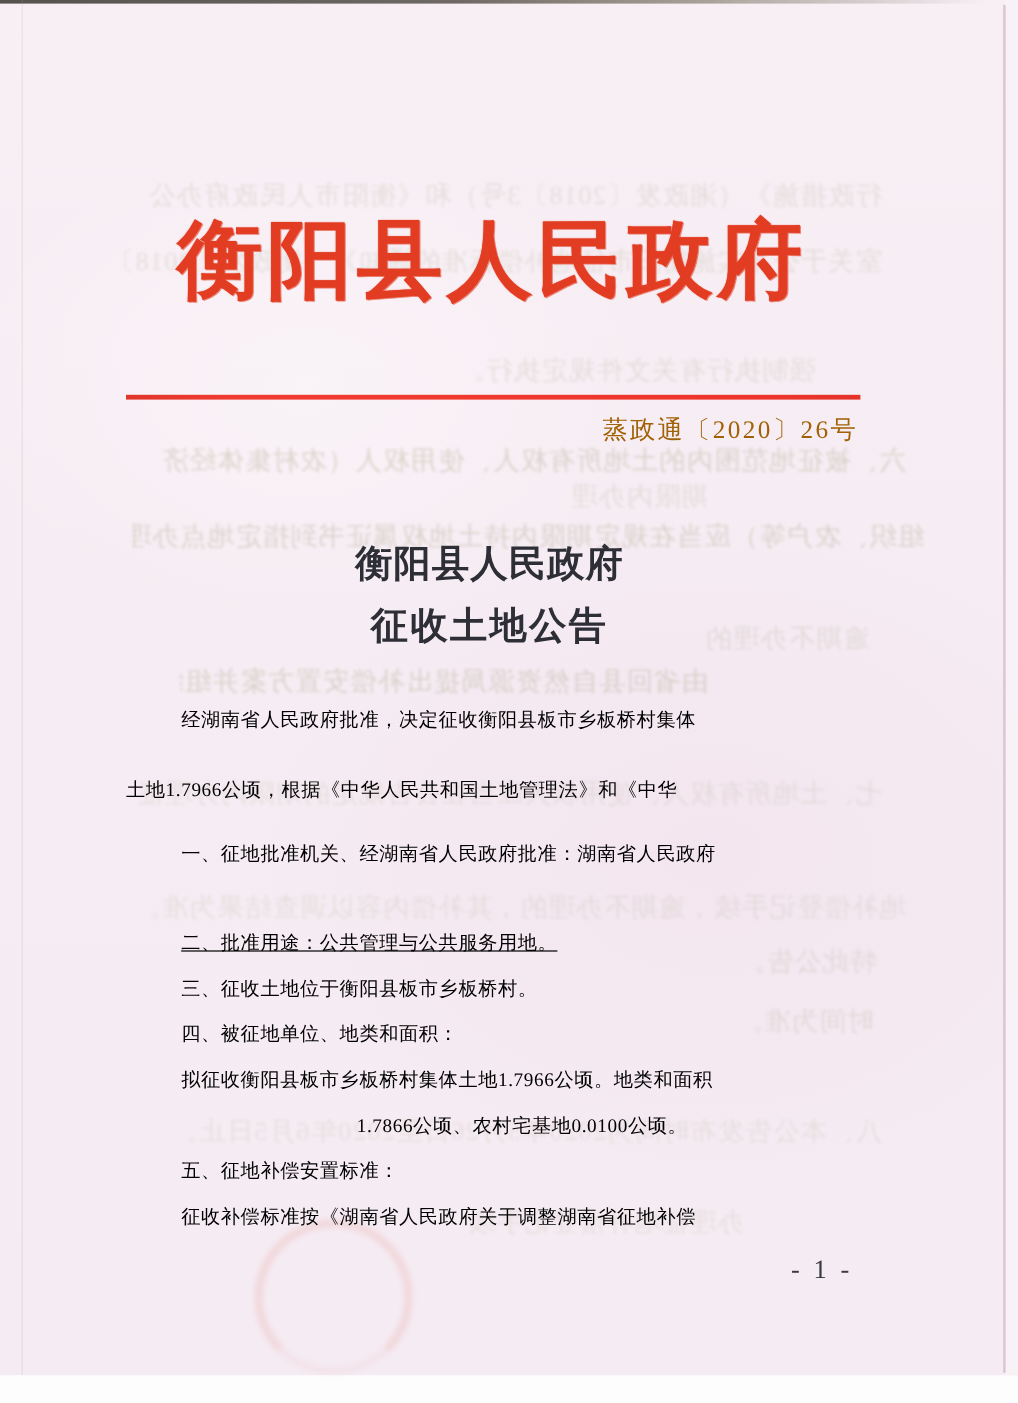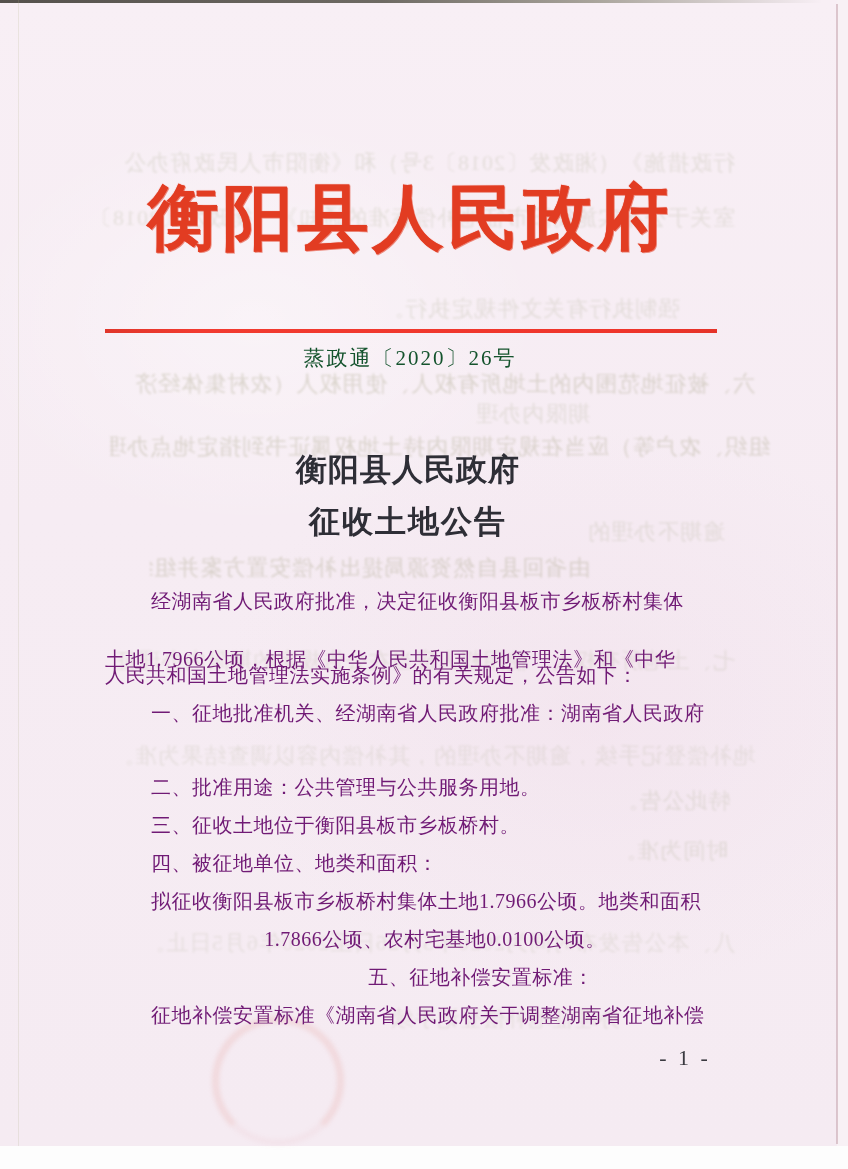--- a/index.html
+++ b/index.html
@@ -41,43 +41,43 @@
     font-size:71px;font-weight:900;letter-spacing:4px;line-height:80px;
     color:#e23c22;
     text-shadow:0 0 1px #e23c22, 1px 1px 0 rgba(226,60,34,.55);
     white-space:nowrap;
   }
   .red-rule{
     position:absolute;top:329px;left:105px;width:612px;height:4px;
     background:linear-gradient(90deg,#e0362b,#f23b30 15%,#ef352b 85%,#e53329);
   }
   .doc-number{
-    position:absolute;top:344px;left:105px;width:610px;text-align:center;
-    font-size:21px;color:#14532d;letter-spacing:2px;white-space:nowrap;
+    position:absolute;top:344px;left:105px;width:610px;text-align:right;
+    font-size:21px;color:#a16207;letter-spacing:2px;white-space:nowrap;
   }
 
   
   .notice-title{
     position:absolute;left:0;width:848px;text-align:center;
     transform:translateX(-16px);
     font-weight:bold;color:#2e2e36;font-size:31px;white-space:nowrap;
   }
   .notice-title.t1{top:449px;letter-spacing:1px;}
   .notice-title.t2{top:501px;letter-spacing:2px;}
 
   
   .body-line{
     position:absolute;left:105px;width:660px;
-    font-size:20px;color:#701a75;letter-spacing:0.5px;line-height:30px;
+    font-size:16px;color:#000000;letter-spacing:0.5px;line-height:30px;
     white-space:nowrap;
   }
   .ind{padding-left:46px;}
   .y1{top:586px;}  .y2{top:644px;}  .y3{top:660px;}  .y4{top:698px;}
-  .y5{top:735px;}  .y6{top:772px;}  .y7{top:810px;}  .y8{top:848px;}
-  .y9{top:886px;}  .y10{top:924px;text-align:center;} .y11{top:962px;text-align:center;} .y12{top:1000px;}
+  .y5{top:735px;}  .y6{top:772px;text-decoration:underline;}  .y7{top:810px;}  .y8{top:848px;}
+  .y9{top:886px;}  .y10{top:924px;text-align:center;} .y11{top:962px;} .y12{top:1000px;}
 
   .page-number{
     position:absolute;top:1045px;left:630px;width:110px;text-align:center;
     font-size:22px;color:#3a3a40;letter-spacing:3px;white-space:nowrap;
   }
 
   
   .bleed{
     position:absolute;color:#7e8655;opacity:.16;
     font-size:22px;letter-spacing:1px;white-space:nowrap;overflow:hidden;
@@ -135,24 +135,23 @@
 
   <div class="letterhead">衡阳县人民政府</div>
   <div class="red-rule"></div>
   <div class="doc-number">蒸政通〔2020〕26号</div>
 
   <div class="notice-title t1">衡阳县人民政府</div>
   <div class="notice-title t2">征收土地公告</div>
 
   <div class="body-line y1 ind">经湖南省人民政府批准，决定征收衡阳县板市乡板桥村集体</div>
   <div class="body-line y2">土地1.7966公顷，根据《中华人民共和国土地管理法》和《中华</div>
-  <div class="body-line y3">人民共和国土地管理法实施条例》的有关规定，公告如下：</div>
   <div class="body-line y4 ind">一、征地批准机关、经湖南省人民政府批准：湖南省人民政府</div>
   <div class="body-line y6 ind">二、批准用途：公共管理与公共服务用地。</div>
   <div class="body-line y8 ind">四、被征地单位、地类和面积：</div>
   <div class="body-line y7 ind">三、征收土地位于衡阳县板市乡板桥村。</div>
   <div class="body-line y9 ind">拟征收衡阳县板市乡板桥村集体土地1.7966公顷。地类和面积</div>
   <div class="body-line y10">1.7866公顷、农村宅基地0.0100公顷。</div>
   <div class="body-line y11 ind">五、征地补偿安置标准：</div>
-  <div class="body-line y12 ind">征地补偿安置标准《湖南省人民政府关于调整湖南省征地补偿</div>
+  <div class="body-line y12 ind">征收补偿标准按《湖南省人民政府关于调整湖南省征地补偿</div>
 
   <div class="page-number">- 1 -</div>
 </div>
 
 </body></html>

